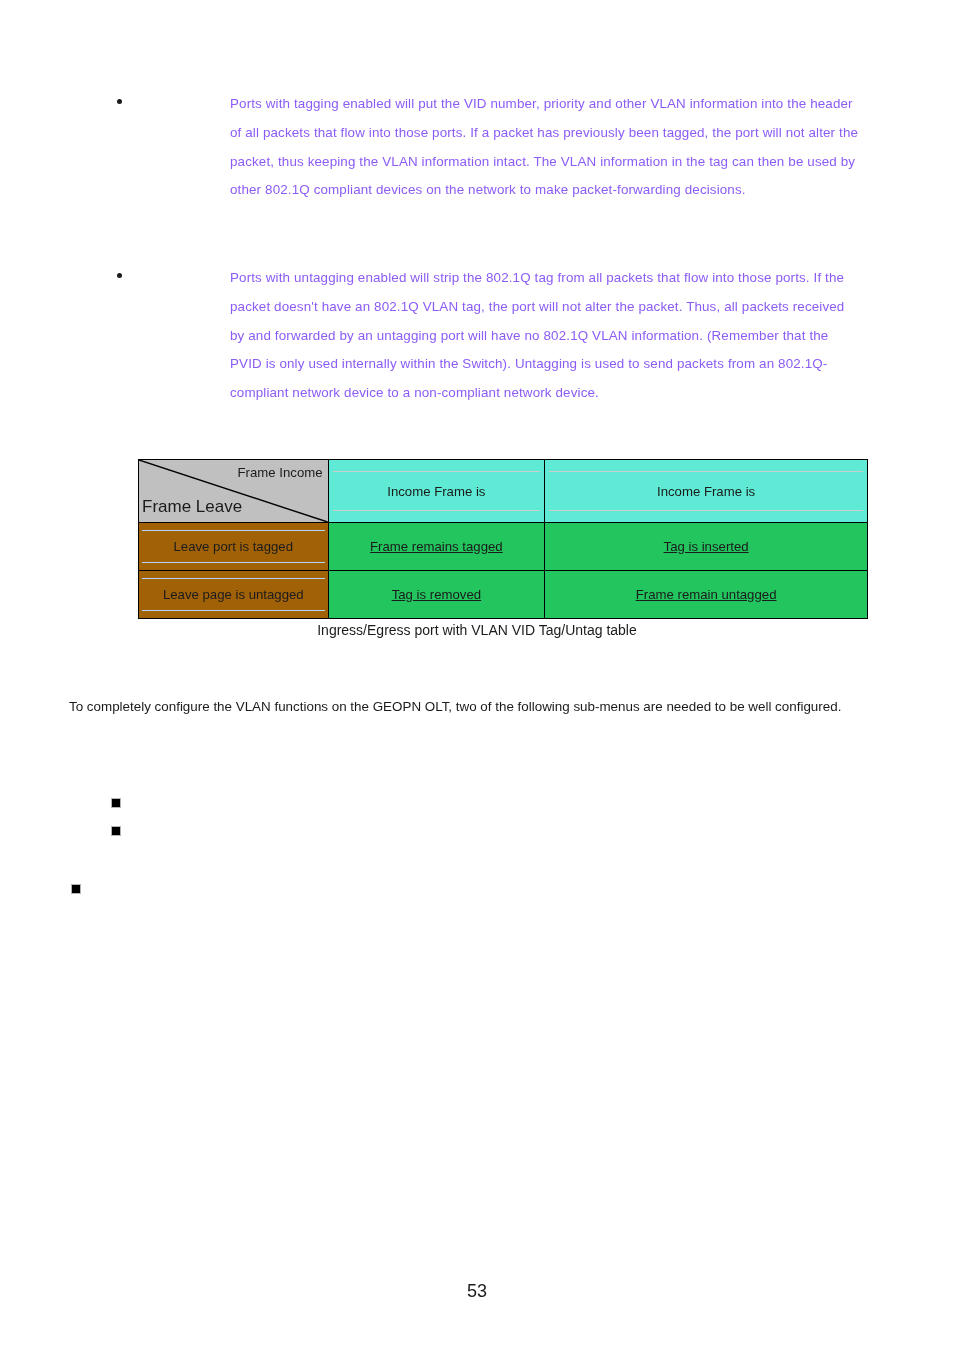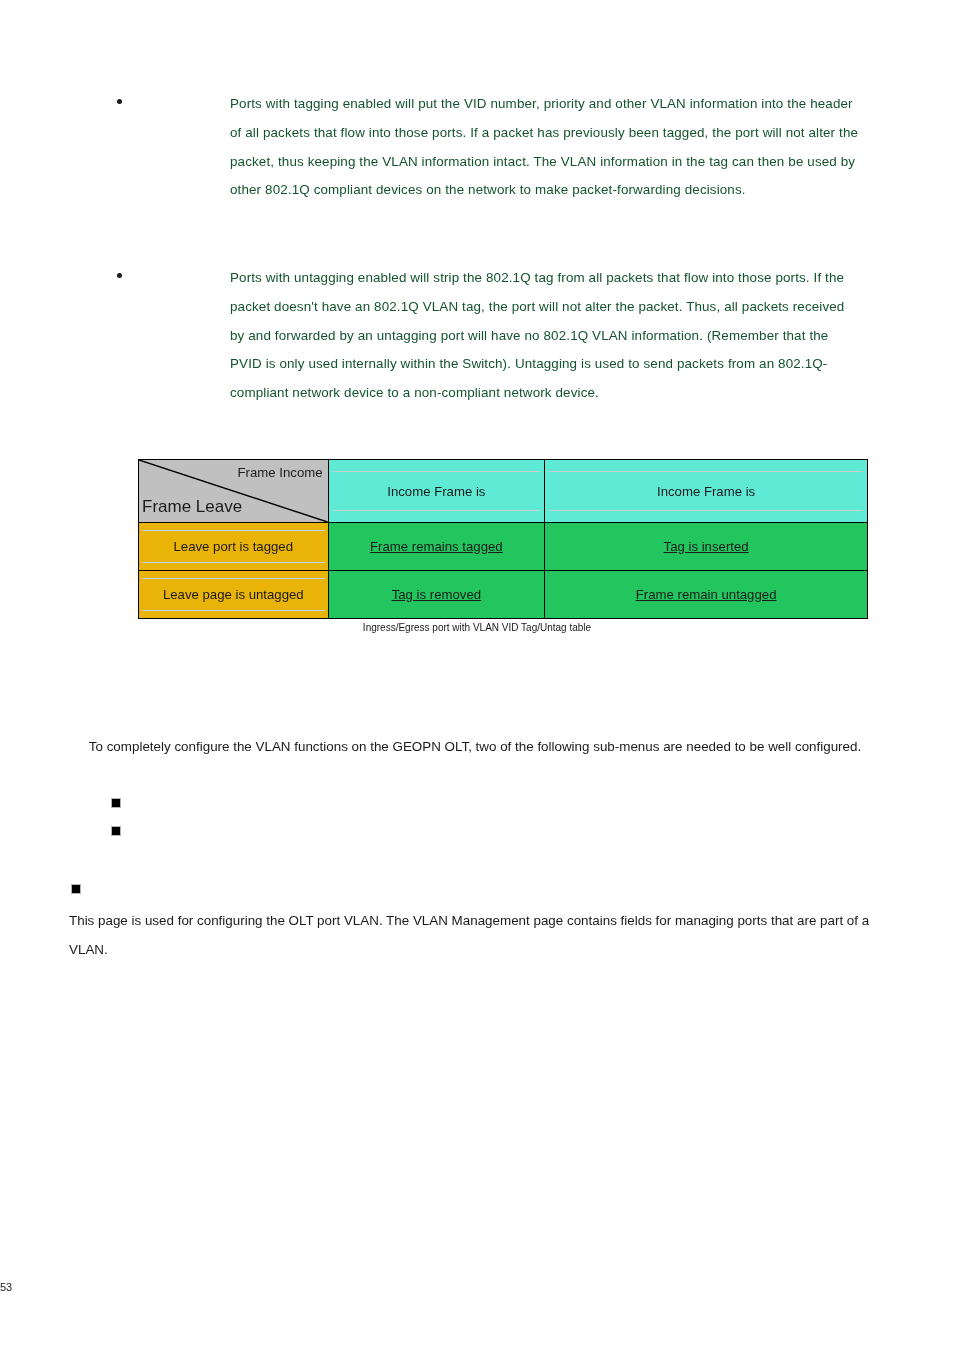--- a/index.html
+++ b/index.html
@@ -40,21 +40,21 @@
     width: 5px;
     height: 5px;
     border-radius: 50%;
     background: #1a1a1a;
   }
   .bullet-text {
     font-size: 13.4px;
     line-height: 28.8px;
     text-align: left;
     letter-spacing: 0.01em;
-    color: #14532d;
+    color: #8b5cf6;
   }
 
   
   .matrix-wrap {
     position: absolute;
     left: 138px;
     top: 459px;
     width: 675px;
   }
   table.matrix {
@@ -115,21 +115,21 @@
     left: 4px;
     right: 4px;
     height: 1px;
     background: #cdcdcd;
   }
   td.hdr-plain .inner-line-top { top: 11px; }
   td.hdr-plain .inner-line-bot { bottom: 11px; }
   td.hdr-plain .hdr-label { position: relative; z-index: 2; }
 
   td.row-label {
-    background: #eab308;
+    background: #a16207;
     height: 47px;
     position: relative;
   }
   td.row-label .inner-line-top,
   td.row-label .inner-line-bot {
     position: absolute;
     left: 3px;
     right: 3px;
     height: 1px;
     background: #b3d8f9;
@@ -143,21 +143,21 @@
     height: 47px;
     text-decoration: underline;
   }
 
   .matrix-caption {
     position: absolute;
     left: 0;
     top: 622px;
     width: 954px;
     text-align: center;
-    font-size: 10px;
+    font-size: 14px;
     color: #1b1b1b;
   }
 
   
   .body-para {
     position: absolute;
     left: 69px;
     width: 812px;
     font-size: 13.4px;
     line-height: 28.8px;
@@ -172,21 +172,22 @@
     background: #000000;
     box-shadow: 0 0 0 1px #b4b4b4;
   }
 
   
   .page-number {
     position: absolute;
     left: 0;
     top: 1281px;
     width: 954px;
-    font-size: 11px;
+    text-align: center;
+    font-size: 18px;
     color: #1b1b1b;
   }
 </style>
 </head>
 <body>
 
 <div class="page">
 
   <div class="bullet-block" style="top:90px;">
     <div class="bullet-row">
@@ -246,28 +247,27 @@
           </td>
           <td class="cell">Tag is removed</td>
           <td class="cell">Frame remain untagged</td>
         </tr>
       </tbody>
     </table>
   </div>
 
   <div class="matrix-caption">Ingress/Egress port with VLAN VID Tag/Untag table</div>
 
-  <div class="body-para" style="top:733px;text-align:center;">To completely configure the VLAN functions on the GEOPN OLT, two of the following sub-menus are needed to be well configured.</div>
+  <div class="body-para" style="top:693px;">To completely configure the VLAN functions on the GEOPN OLT, two of the following sub-menus are needed to be well configured.</div>
 
   <span class="sq-bullet" style="left:112px; top:799px;"></span>
   <div class="body-para" style="left:133px; top:790px; width:700px;"></div>
 
   <span class="sq-bullet" style="left:112px; top:827px;"></span>
   <div class="body-para" style="left:133px; top:818px; width:700px;"></div>
 
   <span class="sq-bullet" style="left:72px; top:885px;"></span>
   <div class="body-para" style="left:93px; top:876px; width:740px;"></div>
 
-  <div class="body-para" style="top:907px;">This page is used for configuring the OLT port VLAN. The VLAN Management page contains fields for managing ports that are part of a VLAN.</div>
 
   <div class="page-number">53</div>
 
 </div>
 
 </body></html>

